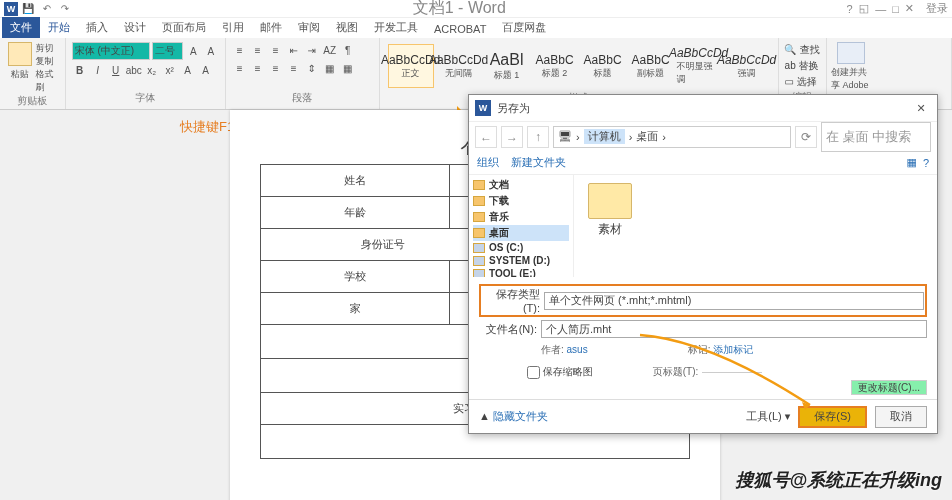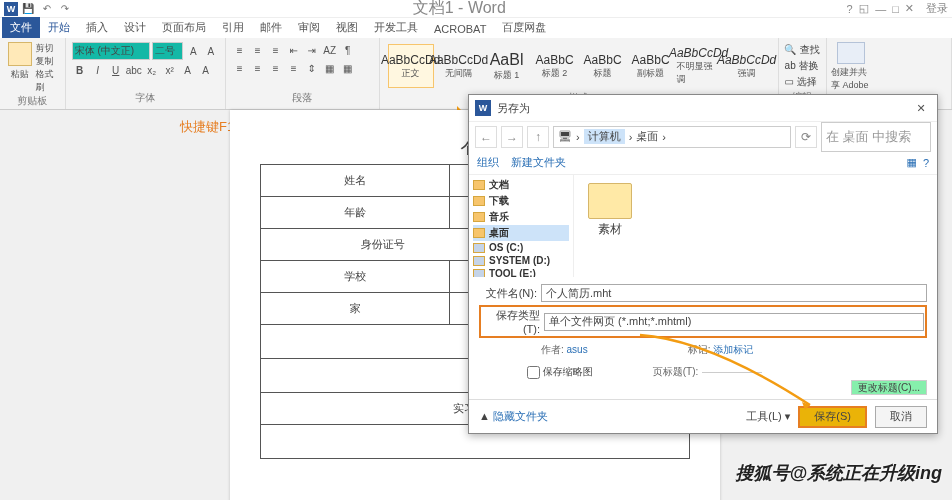--- a/index.html
+++ b/index.html
@@ -91,21 +91,21 @@
   .cb input { vertical-align: middle; }
   .pgtitle { margin-left: 60px; font-size: 10px; color: #666; }
   .chg { margin-left: 20px; font-size: 10px; background: #86efac; border: 1px solid #ccc; padding: 1px 6px; }
 
   .dlg-foot { height: 34px; border-top: 1px solid #ddd; display: flex; align-items: center; padding: 0 10px; gap: 8px; font-size: 11px; }
   .dlg-foot .hide { color: #2a6fb5; }
   .dlg-foot .tools { margin-left: auto; color: #444; }
   .dlg-btn { height: 22px; padding: 0 14px; border: 1px solid #aaa; background: #f4f4f4; font-size: 11px; display: flex; align-items: center; }
   .dlg-btn.primary { border: 2px solid #e67e22; background: #eab308; }
 
-  .watermark { position: absolute; right: 10px; bottom: 15px; font-size: 18px; font-weight: bold; color: #222; font-style: italic; text-shadow: 0 0 3px #fff; }
+  .watermark { position: absolute; right: 10px; bottom: 8px; font-size: 18px; font-weight: bold; color: #222; font-style: italic; text-shadow: 0 0 3px #fff; }
 </style>
 </head>
 <body>
 
 <div class="titlebar">
   <div class="qat">
     <div class="wicon">W</div>
     <div class="qat-btn">💾</div>
     <div class="qat-btn">↶</div>
     <div class="qat-btn">↷</div>
@@ -373,27 +373,27 @@
 
     </div>
     <div class="files">
       <div class="folder">
         <div class="fimg"></div>
         <div>素材</div>
       </div>
     </div>
   </div>
   <div class="dlg-fields">
+    <div class="field-row type-row">
+      <label>保存类型(T):</label>
+      <div class="field-input">单个文件网页 (*.mht;*.mhtml)</div>
+    </div>
     <div class="field-row">
       <label>文件名(N):</label>
       <div class="field-input">个人简历.mht</div>
-    </div>
-    <div class="field-row type-row">
-      <label>保存类型(T):</label>
-      <div class="field-input">单个文件网页 (*.mht;*.mhtml)</div>
     </div>
     <div class="meta-row">
       <span><span class="k">作者:</span> <span class="v">asus</span></span>
       <span style="margin-left:80px"><span class="k">标记:</span> <span class="v">添加标记</span></span>
     </div>
     <div style="display:flex;align-items:center;margin-top:6px">
       <label class="cb"><input type="checkbox" style=""> <span>保存缩略图</span></label>
       <span class="pgtitle">页标题(T):</span>
       <span style="border-bottom:1px solid #ccc;width:60px;margin-left:4px"></span>
     </div>

